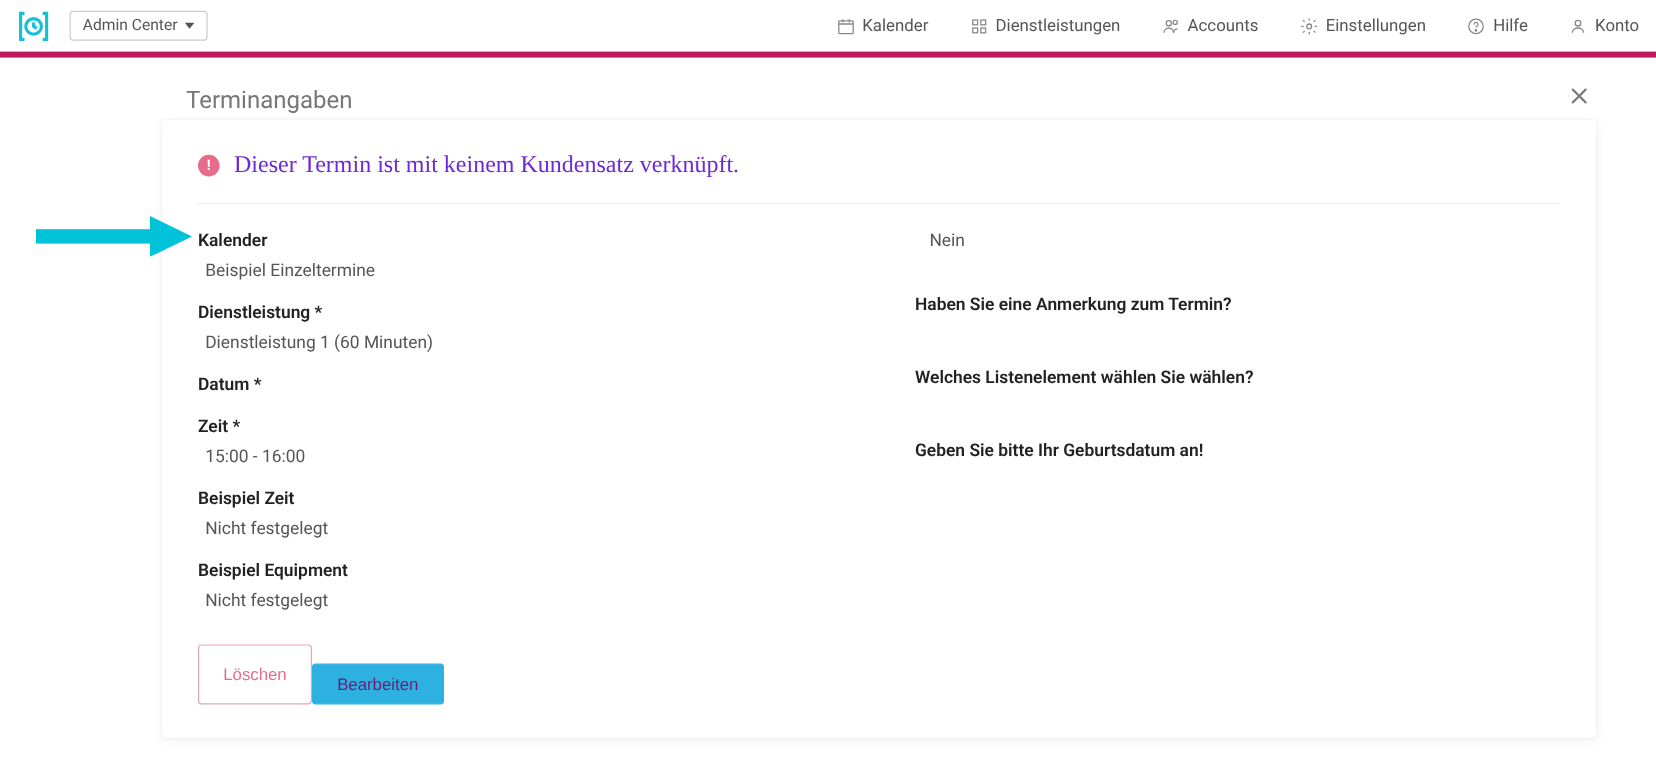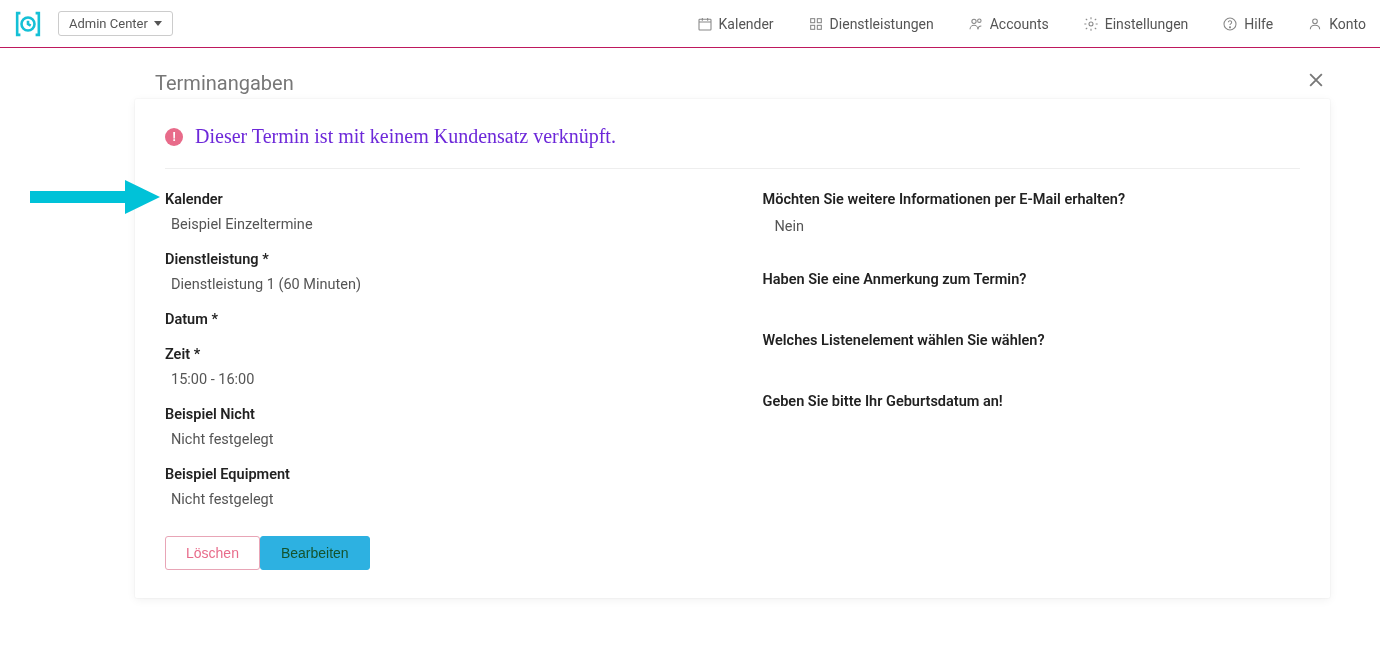--- a/index.html
+++ b/index.html
@@ -12,21 +12,21 @@
     height: 650px;
     overflow: hidden;
   }
 
   
   .topbar {
     height: 48px;
     display: flex;
     align-items: center;
     padding: 15px 14px;
-    border-bottom: 1px solid #be185d;
+    border-bottom: 5px solid #be185d;
   }
   .logo {
     width: 28px;
     height: 28px;
     color: #14c0d6;
     display: flex;
     align-items: center;
     justify-content: center;
   }
   .topbar-select {
@@ -149,22 +149,23 @@
     cursor: pointer;
     border: 1px solid transparent;
   }
   .btn-outline-danger {
     background: #fff;
     color: #e86b8a;
     border-color: #e8a5b6;
   }
   .btn-primary {
     background: #2db1e1;
-    color: #14532d;
+    color: #701a75;
     border-color: #2db1e1;
+    margin-top: 16px;
   }
 
   .caret-down {
     width: 0; height: 0;
     border-left: 4px solid transparent;
     border-right: 4px solid transparent;
     border-top: 5px solid #555;
   }
 </style>
 </head>
@@ -286,37 +287,36 @@
           <div class="field-value">Dienstleistung 1 (60 Minuten)</div>
         </div>
         <div class="field">
           <div class="field-label">Datum *</div>
         </div>
         <div class="field">
           <div class="field-label">Zeit *</div>
           <div class="field-value">15:00 - 16:00</div>
         </div>
         <div class="field">
-          <div class="field-label">Beispiel Nicht</div>
+          <div class="field-label">Beispiel Zeit</div>
           <div class="field-value">Nicht festgelegt</div>
         </div>
         <div class="field">
           <div class="field-label">Beispiel Equipment</div>
           <div class="field-value">Nicht festgelegt</div>
         </div>
 
         <div class="actions">
           <button class="btn btn-outline-danger">Löschen</button>
           <button class="btn btn-primary">Bearbeiten</button>
         </div>
       </div>
 
       <div class="col">
         <div class="q-field">
-          <div class="q-label">Möchten Sie weitere Informationen per E-Mail erhalten?</div>
           <div class="q-value">Nein</div>
         </div>
         <div class="q-field">
           <div class="q-label">Haben Sie eine Anmerkung zum Termin?</div>
           <div class="q-value"></div>
         </div>
         <div class="q-field">
           <div class="q-label">Welches Listenelement wählen Sie wählen?</div>
           <div class="q-value"></div>
         </div>

